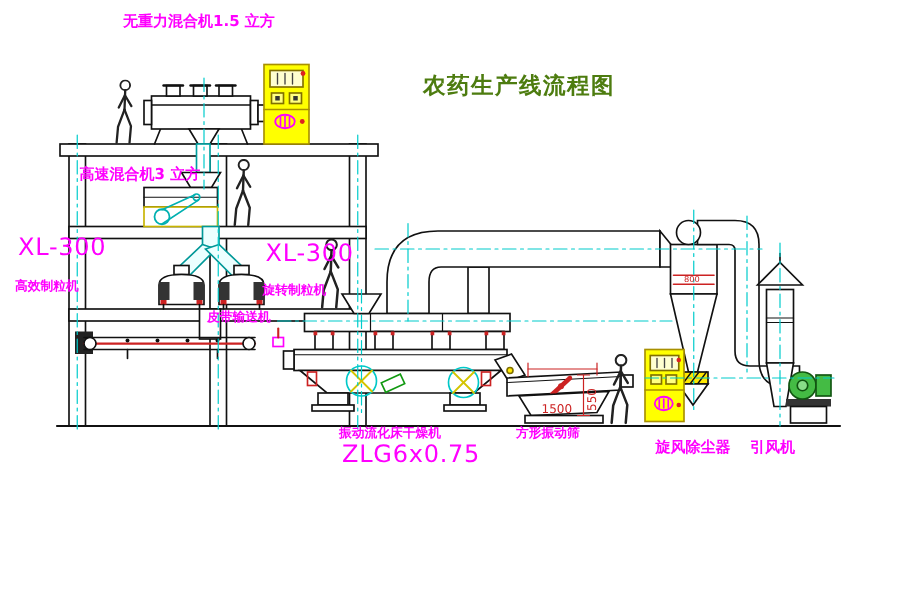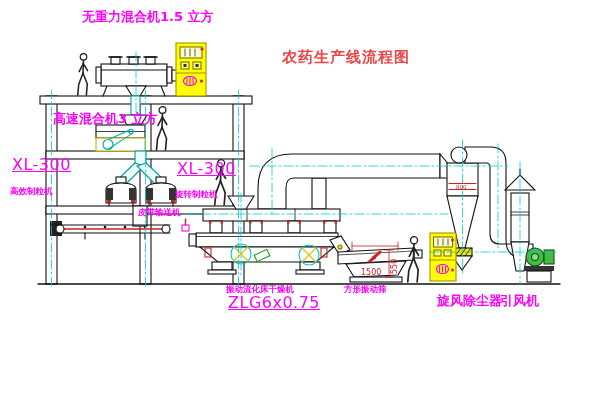--- a/index.html
+++ b/index.html
@@ -1,26 +1,26 @@
 <!DOCTYPE html>
 <html><head>
 <meta charset="utf-8">
 <style>
   html,body{margin:0;padding:0;background:#fff;}
   .stage{position:relative;width:600px;height:403px;background:#ffffff;overflow:hidden;
          font-family:"DejaVu Sans",sans-serif;}
   .stage svg{position:absolute;left:0;top:0;}
   .lbl{position:absolute;color:#ff00ff;white-space:nowrap;line-height:1;font-weight:600;}
-  .lbl.small{font-size:13px;}
+  .lbl.small{font-size:10px;}
   .lbl.tiny{font-size:8.5px;}
-  .lbl.model{font-size:16px;font-weight:500;letter-spacing:.5px;text-decoration:underline;}
+  .lbl.model{font-size:16px;font-weight:500;letter-spacing:.5px;}
   .dim{position:absolute;color:#cc2222;font-size:8px;line-height:1;white-space:nowrap;font-weight:500;}
   .dim.v{transform:rotate(-90deg);transform-origin:0 0;}
   .dim.xs{font-size:5.5px;}
-  .titlebar{position:absolute;left:282px;top:48px;display:flex;align-items:center;gap:16px;color:#ef4444;white-space:nowrap;}
+  .titlebar{position:absolute;left:282px;top:48px;display:flex;align-items:center;gap:16px;color:#4d7c0f;white-space:nowrap;}
   .titlebar .zh{font-size:15px;font-weight:700;letter-spacing:1px;}
   .titlebar .cap{font-size:23px;font-weight:400;letter-spacing:1px;}
 </style>
 </head>
 <body>
 
 <div class="stage">
 
 <svg width="600" height="403" viewBox="0 0 600 403" stroke="#111" fill="#fff" stroke-width="1.1" stroke-linecap="round">
 

